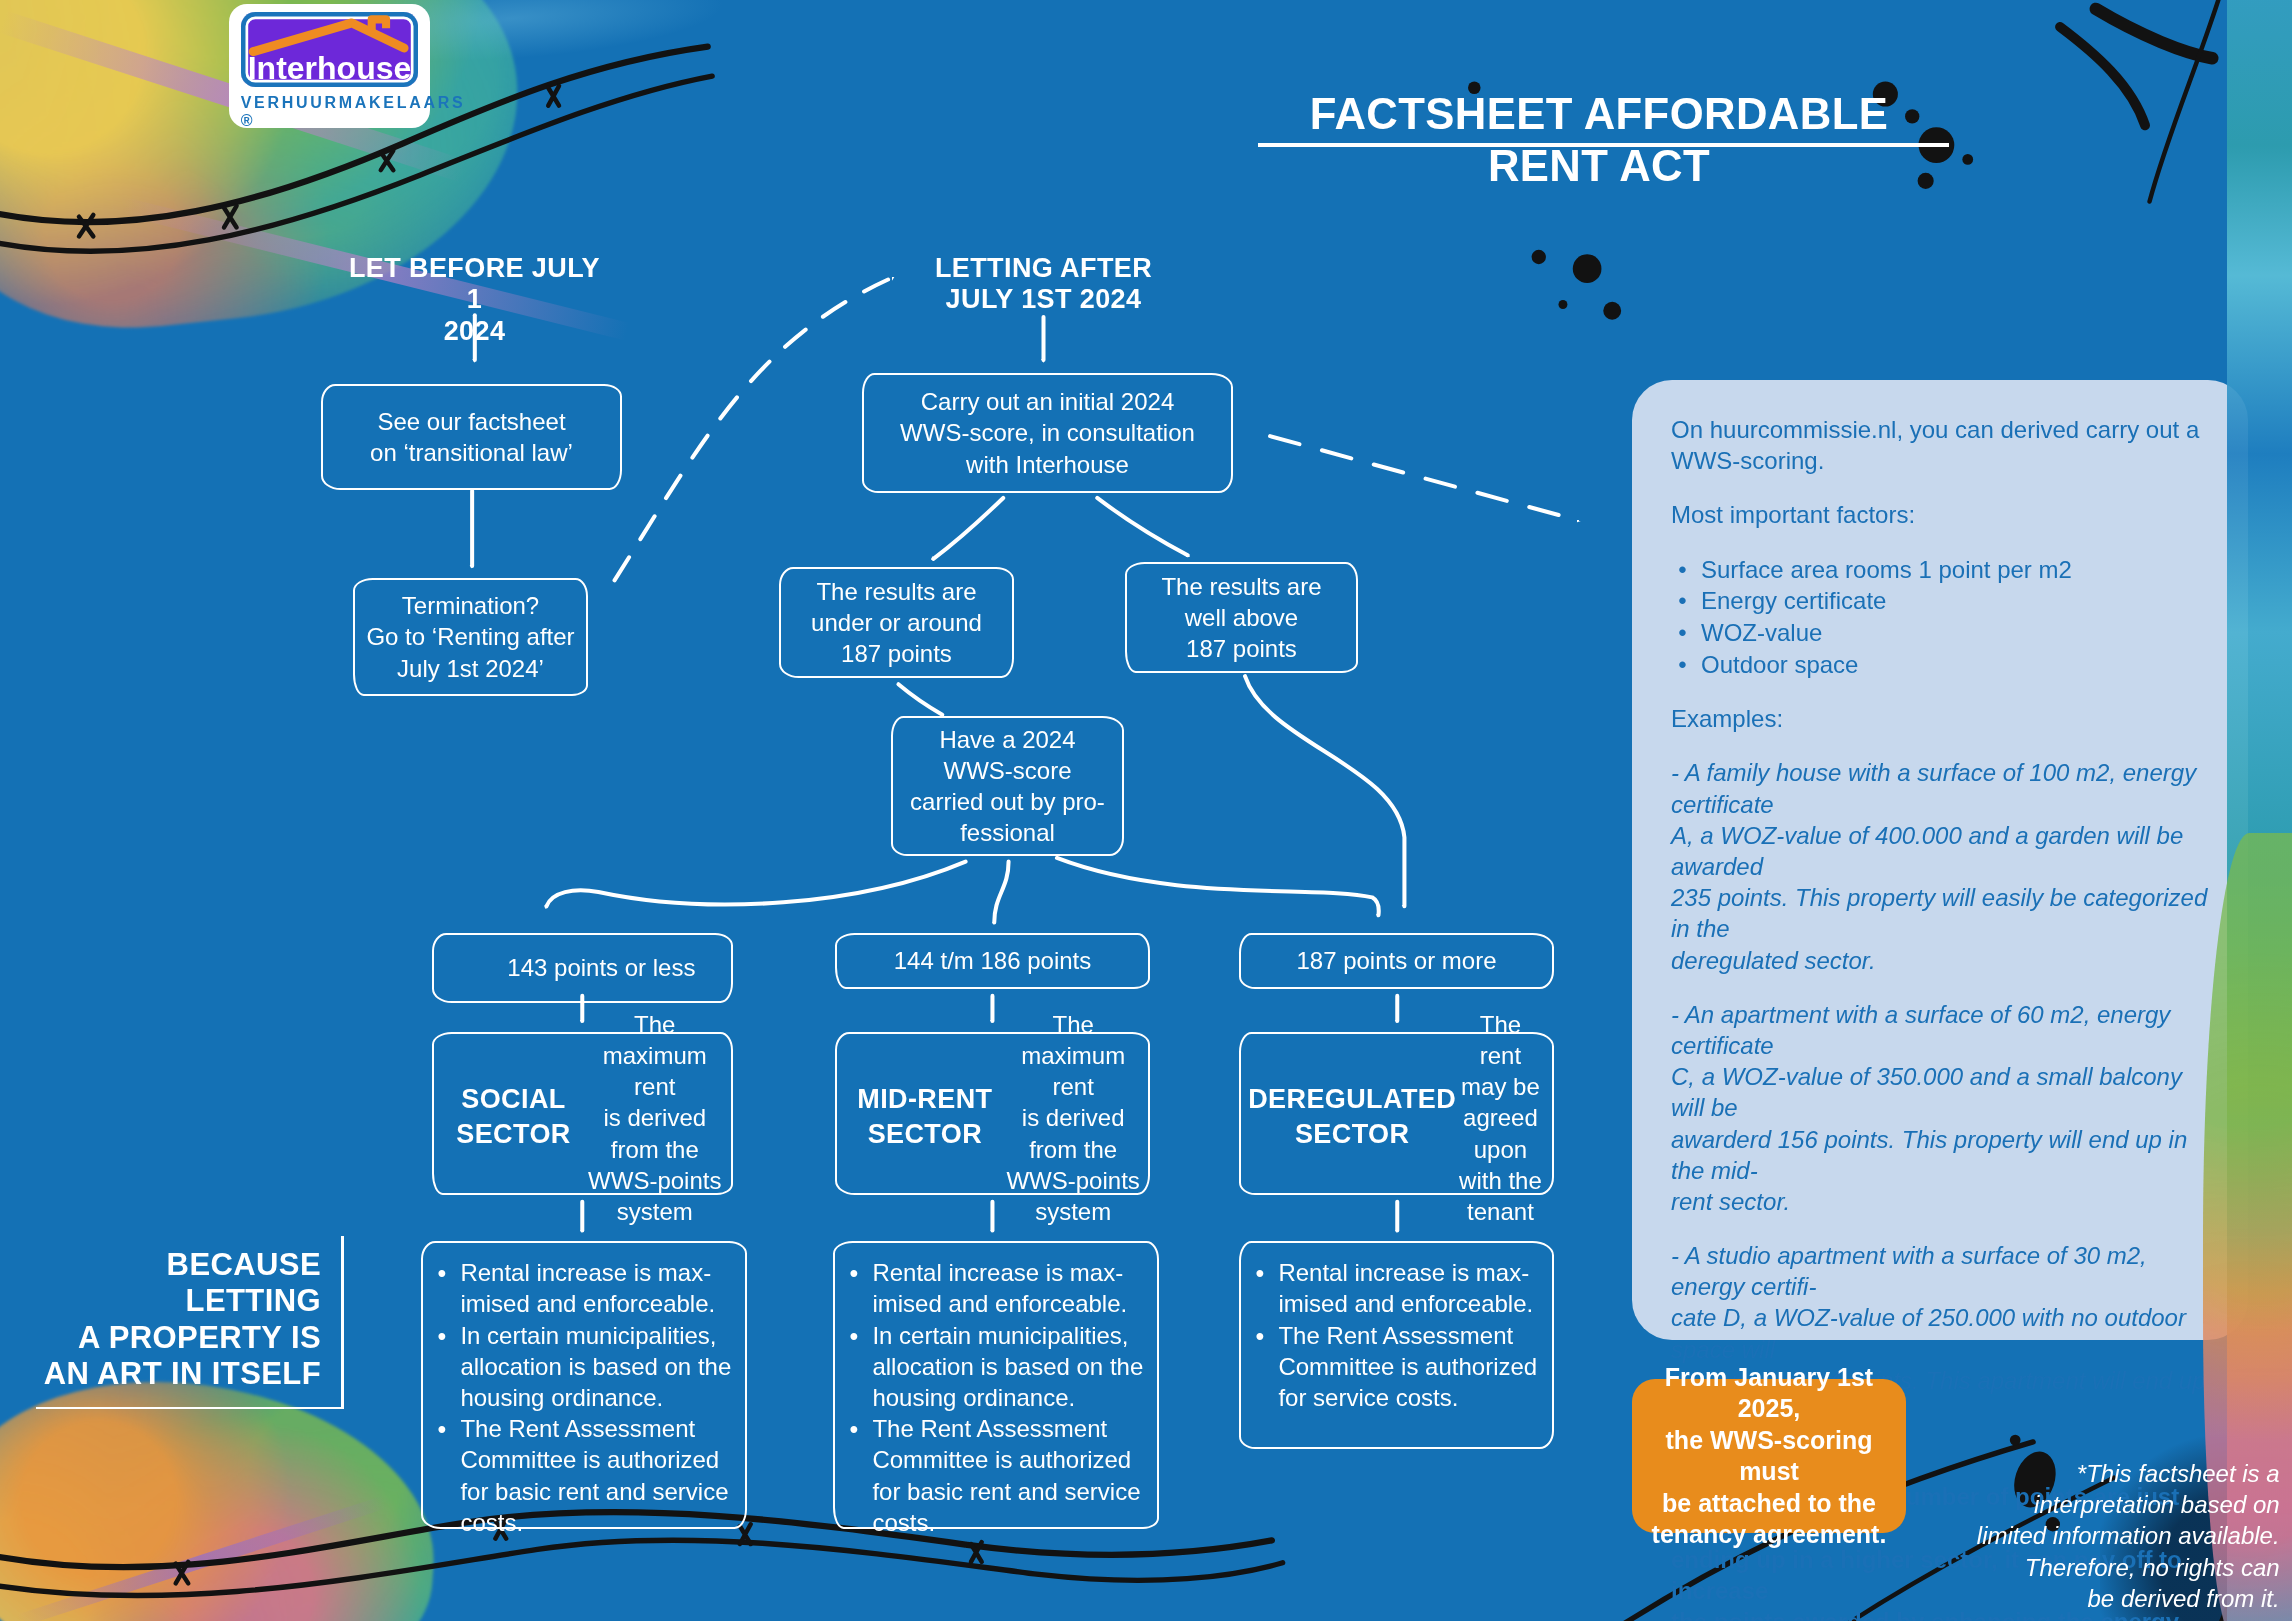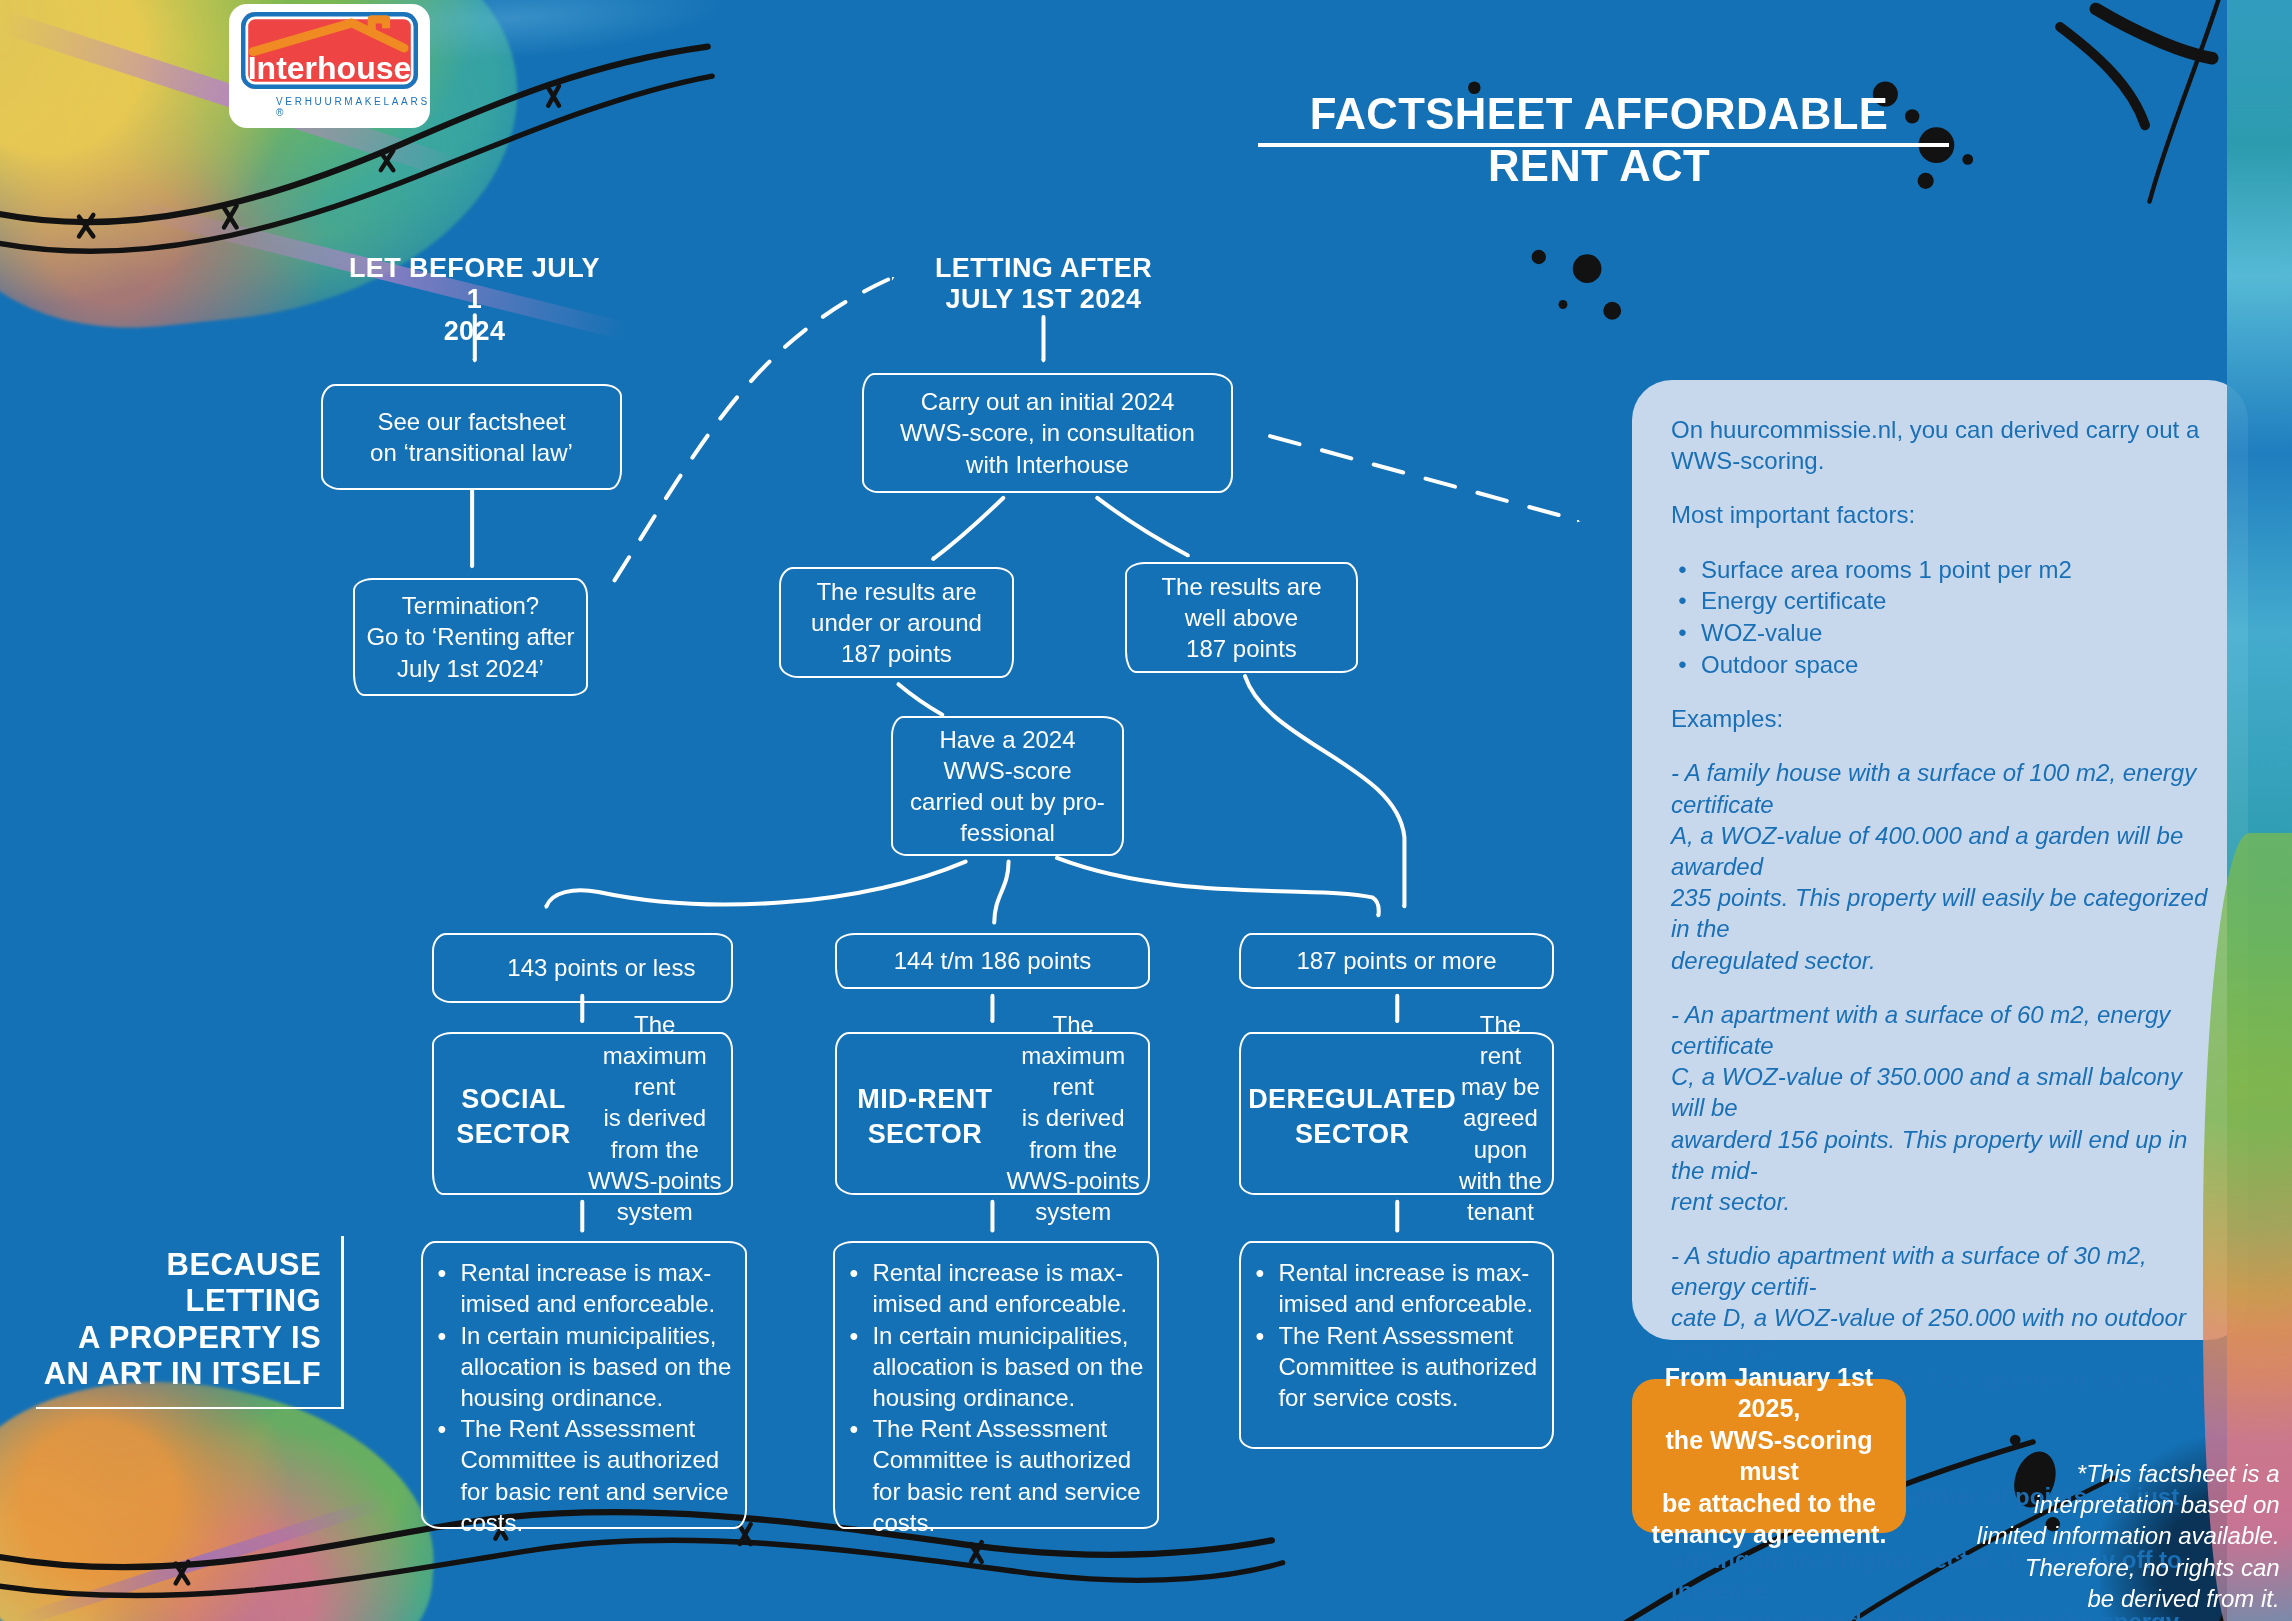--- a/index.html
+++ b/index.html
@@ -46,25 +46,25 @@
   .paint-br-dark{right:-22.4px;bottom:-45px;width:215px;height:242px;
     background:radial-gradient(circle at 60% 60%, rgba(8,40,70,.85) 0 35%, transparent 70%);}
 
   
   .z-content{position:absolute;z-index:5;}
   .stencil{font-weight:800;letter-spacing:0.4px;}
   .prelines{white-space:pre-line;}
 
   .logo-card{left:229px;top:3.6px;width:201px;height:124px;background:#fff;border-radius:18px;
     z-index:7;display:flex;flex-direction:column;align-items:center;}
-  .logo-blue{width:177px;height:77px;margin-top:8px;background:#ef4444;border-radius:14.3px;
+  .logo-blue{width:177px;height:77px;margin-top:8px;background:#6d28d9;border-radius:14.3px;
     box-shadow:inset 0 0 0 4.5px #1b74bb, inset 0 0 0 7.2px #ffffff;
     display:flex;flex-direction:column;align-items:center;justify-content:flex-start;}
   .logo-name{color:#fff;font-weight:800;font-size:32px;margin-top:-9px;letter-spacing:0;}
-  .logo-tagline{color:#1b74bb;font-weight:400;font-size:10px;letter-spacing:2.7px;margin-top:7.2px;margin-left:47px;}
+  .logo-tagline{color:#1b74bb;font-weight:700;font-size:16px;letter-spacing:2.7px;margin-top:7.2px;margin-left:47px;}
 
   .page-title{left:1245px;top:88px;width:708px;text-align:center;font-size:45px;color:#fff;
     font-weight:800;letter-spacing:0.4px;transform:scaleX(.97);}
   .title-underline{left:1258px;top:143px;width:691px;height:3.6px;background:#fff;}
 
   .flow-heading{font-size:27px;line-height:1.16;text-align:center;color:#fff;}
   .fh-a{left:340px;top:253px;width:269px;}
   .fh-b{left:909px;top:253px;width:269px;}
 
   .fbox{position:absolute;z-index:5;border:2.7px solid #fff;color:#fff;display:flex;align-items:center;

